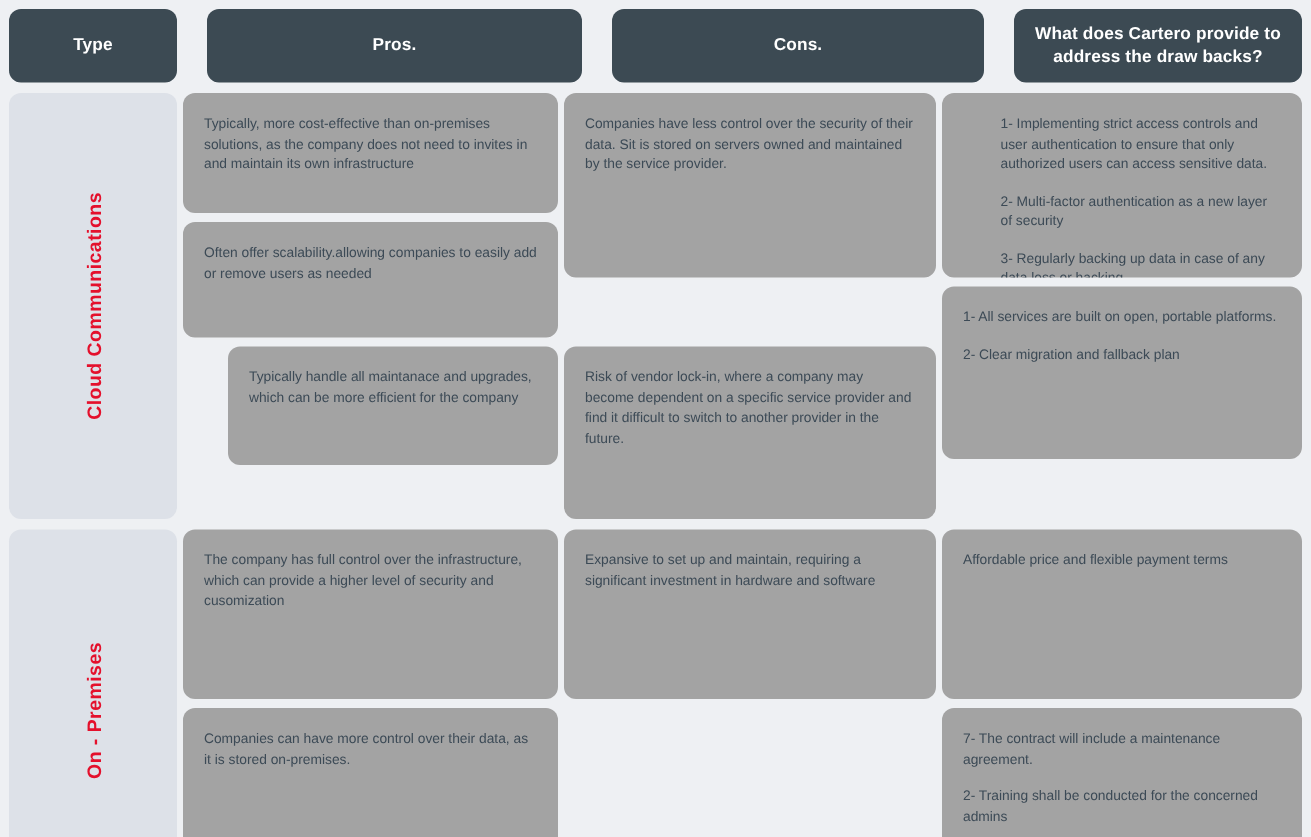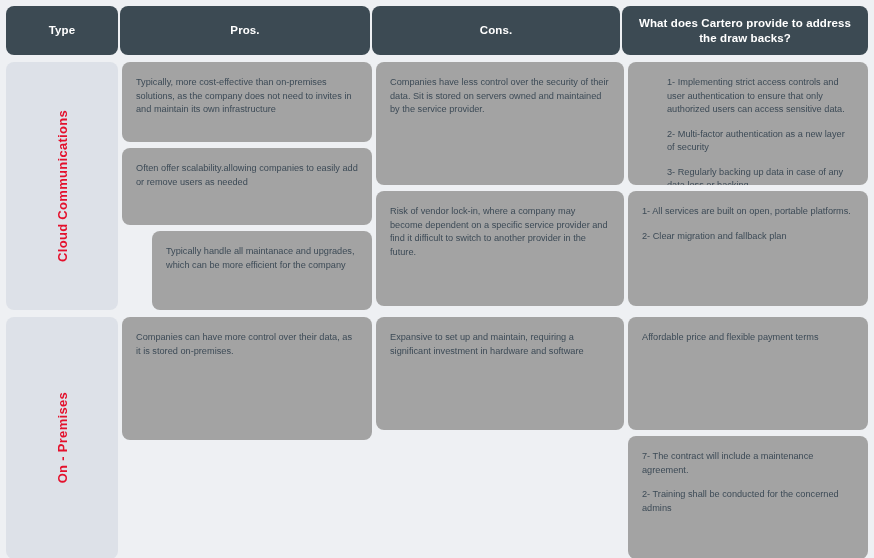--- a/index.html
+++ b/index.html
@@ -19,21 +19,21 @@
     height: 558px;
     box-sizing: border-box;
     padding: 6px 6px 0 6px;
     display: flex;
     flex-direction: column;
     gap: 7px;
   }
   
   .header-row {
     display: flex;
-    gap: 2px;
+    gap: 20px;
     height: 49px;
     flex: 0 0 49px;
   }
   .head-cell {
     background: #3c4a53;
     border-radius: 8px;
     color: #ffffff;
     font-size: 11.5px;
     font-weight: bold;
     letter-spacing: 0.1px;
@@ -98,21 +98,21 @@
   .card p {
     margin: 0 0 11px 0;
   }
   .card p:last-child { margin-bottom: 0; }
 
   
   .r1-pros-a { flex: 0 0 80px; }
   .r1-pros-b { flex: 0 0 77px; }
   .r1-pros-c { flex: 0 0 79px; margin-left: 30px; }
   .r1-cons-a { flex: 0 0 123px; }
-  .r1-cons-b { flex: 0 0 115px; }
+  .r1-cons-b { flex: 0 0 115px; margin-top: 40px; }
   .r1-cart-a { flex: 0 0 123px; padding-left: 39px; }
   .r1-cart-b { flex: 0 0 115px; }
   
   .r2-a { flex: 0 0 113px; }
   .r2-b { flex: 0 0 123px; }
 </style>
 </head>
 <body>
 
 <div class="table">
@@ -164,20 +164,23 @@
     </div>
   </div>
 
   <div class="body-row row-2">
 
     <div class="type-cell">
       <span class="type-label">On - Premises</span>
     </div>
 
     <div class="stack col-pros">
+      <div class="card r2-a">
+        <p>The company has full control over the infrastructure, which can provide a higher level of security and cusomization</p>
+      </div>
       <div class="card r2-b">
         <p>Companies can have more control over their data, as it is stored on-premises.</p>
       </div>
     </div>
 
     <div class="stack col-cons">
       <div class="card r2-a">
         <p>Expansive to set up and maintain, requiring a significant investment in hardware and software</p>
       </div>
     </div>

